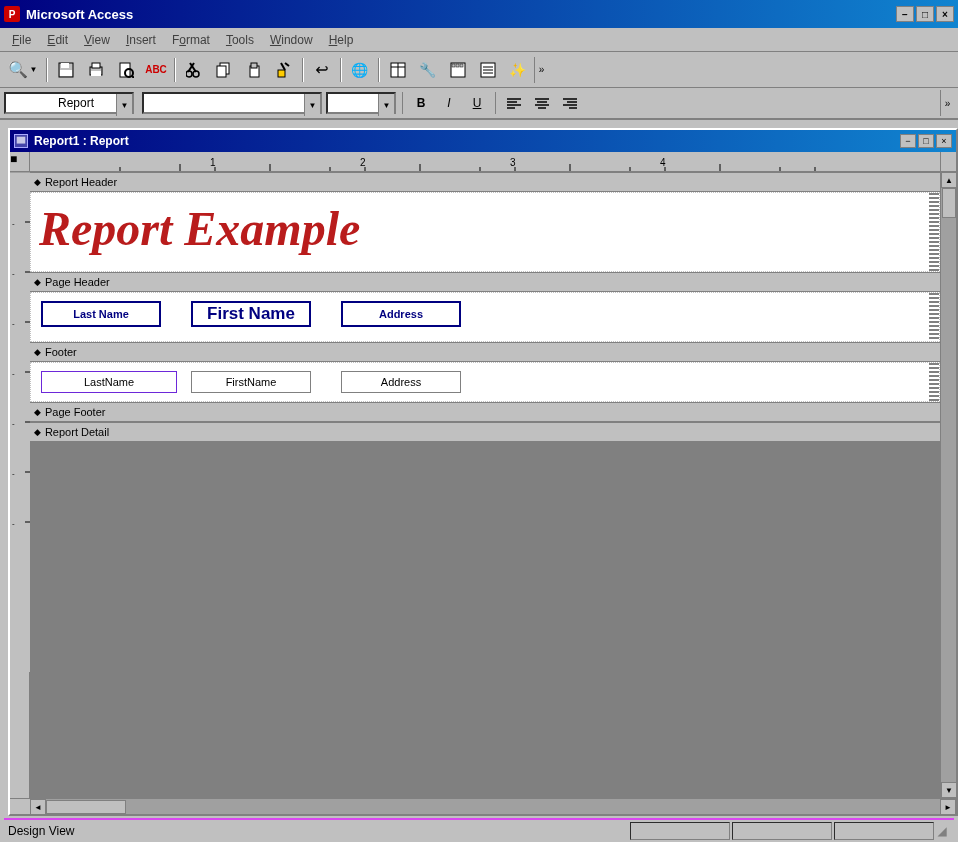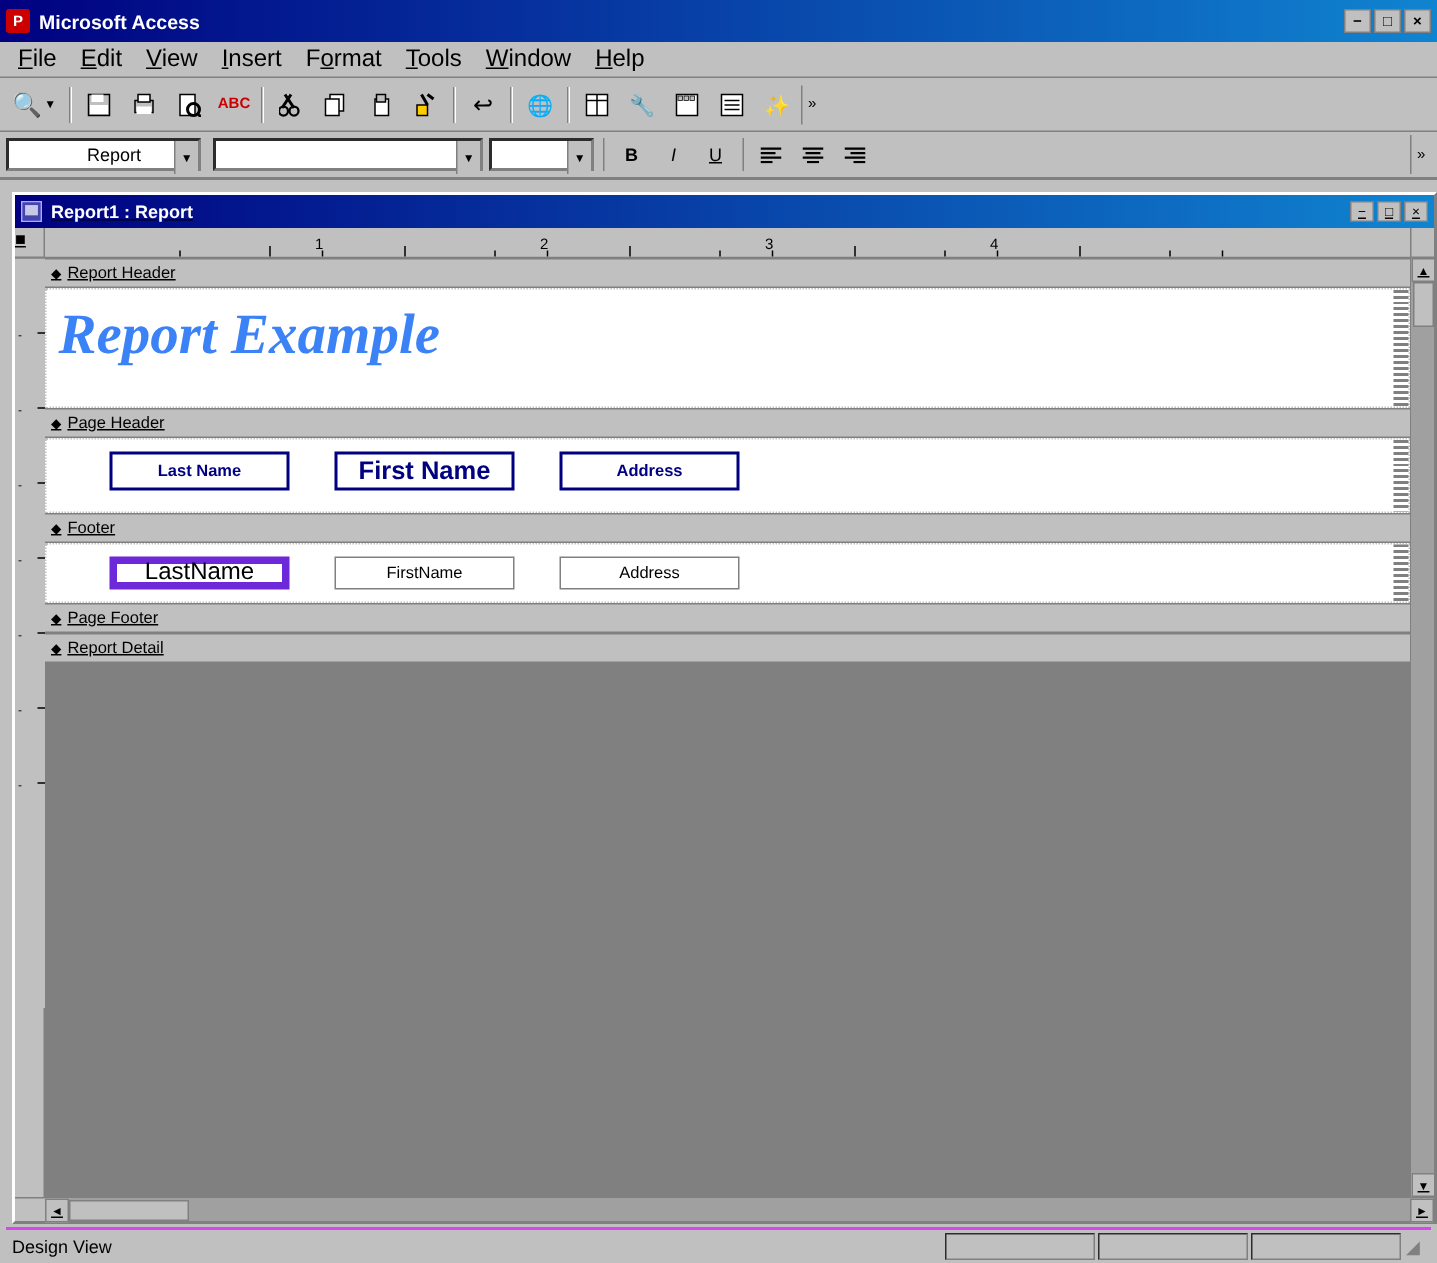--- a/index.html
+++ b/index.html
@@ -65,22 +65,22 @@
       background: #c0c0c0;
       height: 24px;
       display: flex;
       align-items: center;
       padding: 0 4px;
       border-bottom: 1px solid #808080;
     }
     .menu-item {
       padding: 2px 8px;
       cursor: pointer;
-      font-size: 16px;
-      color: #000000;
+      font-size: 12px;
+      color: #404040;
     }
 
     
     .toolbar {
       background: #c0c0c0;
       height: 36px;
       display: flex;
       align-items: center;
       padding: 2px 4px;
       border-bottom: 1px solid #808080;
@@ -175,21 +175,20 @@
       top: 4px;
       left: 4px;
       right: 4px;
       bottom: 30px;
       background: #c0c0c0;
       border: 2px solid #808080;
       border-top: 2px solid white;
       border-left: 2px solid white;
       display: flex;
       flex-direction: column;
-      text-decoration: underline;
     }
     .report-title-bar {
       background: linear-gradient(to right, #000080, #1084d0);
       color: white;
       height: 22px;
       display: flex;
       align-items: center;
       padding: 0 4px;
       justify-content: space-between;
       flex-shrink: 0;
@@ -301,21 +300,20 @@
 
     .field-box {
       position: absolute;
       border: 1px solid #808080;
       background: white;
       font-size: 11px;
       display: flex;
       align-items: center;
       justify-content: center;
       padding: 0 4px;
-      margin-left: 32px;
     }
     .field-box.bold-border {
       border: 2px solid #000080;
       font-weight: bold;
       color: #000080;
     }
 
     
     .scrollbar-v {
       width: 16px;
@@ -648,21 +646,21 @@
 
       <div class="design-content" style="background:#808080; overflow:auto;">
         <div style="background:#c0c0c0; min-width:860px;">
 
           <div class="report-section-header">
             <span class="section-arrow">◆</span>
             <span>Report Header</span>
           </div>
 
           <div class="report-band header-band" style="position:relative; height:80px; border:1px dotted #c0c0c0;">
-            <div style="position:absolute; top:8px; left:8px; font-size:38px; font-weight:bold; color:#3b82f6; font-family:'Times New Roman',serif; font-style:italic;">Report Example</div>
+            <div style="position:absolute; top:8px; left:8px; font-size:48px; font-weight:bold; color:#b91c1c; font-family:'Times New Roman',serif; font-style:italic;">Report Example</div>
 
             <div style="position:absolute; top:0; right:0; bottom:0; width:10px; background:repeating-linear-gradient(180deg, #808080 0px, #808080 2px, transparent 2px, transparent 4px);"></div>
           </div>
 
           <div class="report-section-header">
             <span class="section-arrow">◆</span>
             <span>Page Header</span>
           </div>
 
           <div class="report-band page-header-band" style="position:relative; height:50px; border:1px dotted #c0c0c0;">
@@ -675,21 +673,21 @@
             <div style="position:absolute; top:0; right:0; bottom:0; width:10px; background:repeating-linear-gradient(180deg, #808080 0px, #808080 2px, transparent 2px, transparent 4px);"></div>
           </div>
 
           <div class="report-section-header">
             <span class="section-arrow">◆</span>
             <span>Footer</span>
           </div>
 
           <div class="report-band detail-band" style="position:relative; height:40px; border:1px dotted #c0c0c0;">
 
-            <div class="field-box" style="position:absolute; left:10px; top:8px; width:120px; height:22px; border:5px solid #6d28d9; font-size:16px; display:flex; align-items:center; padding-left:4px;">LastName</div>
+            <div class="field-box" style="position:absolute; left:10px; top:8px; width:136px; height:22px; border:1px solid #6d28d9; font-size:11px; display:flex; align-items:center; padding-left:4px;">LastName</div>
 
             <div class="field-box" style="position:absolute; left:160px; top:8px; width:120px; height:22px; border:1px solid #808080; font-size:11px; display:flex; align-items:center; padding-left:4px;">FirstName</div>
 
             <div class="field-box" style="position:absolute; left:310px; top:8px; width:120px; height:22px; border:1px solid #808080; font-size:11px; display:flex; align-items:center; padding-left:4px;">Address</div>
             <div style="position:absolute; top:0; right:0; bottom:0; width:10px; background:repeating-linear-gradient(180deg, #808080 0px, #808080 2px, transparent 2px, transparent 4px);"></div>
           </div>
 
           <div class="report-section-header">
             <span class="section-arrow">◆</span>
             <span>Page Footer</span>

